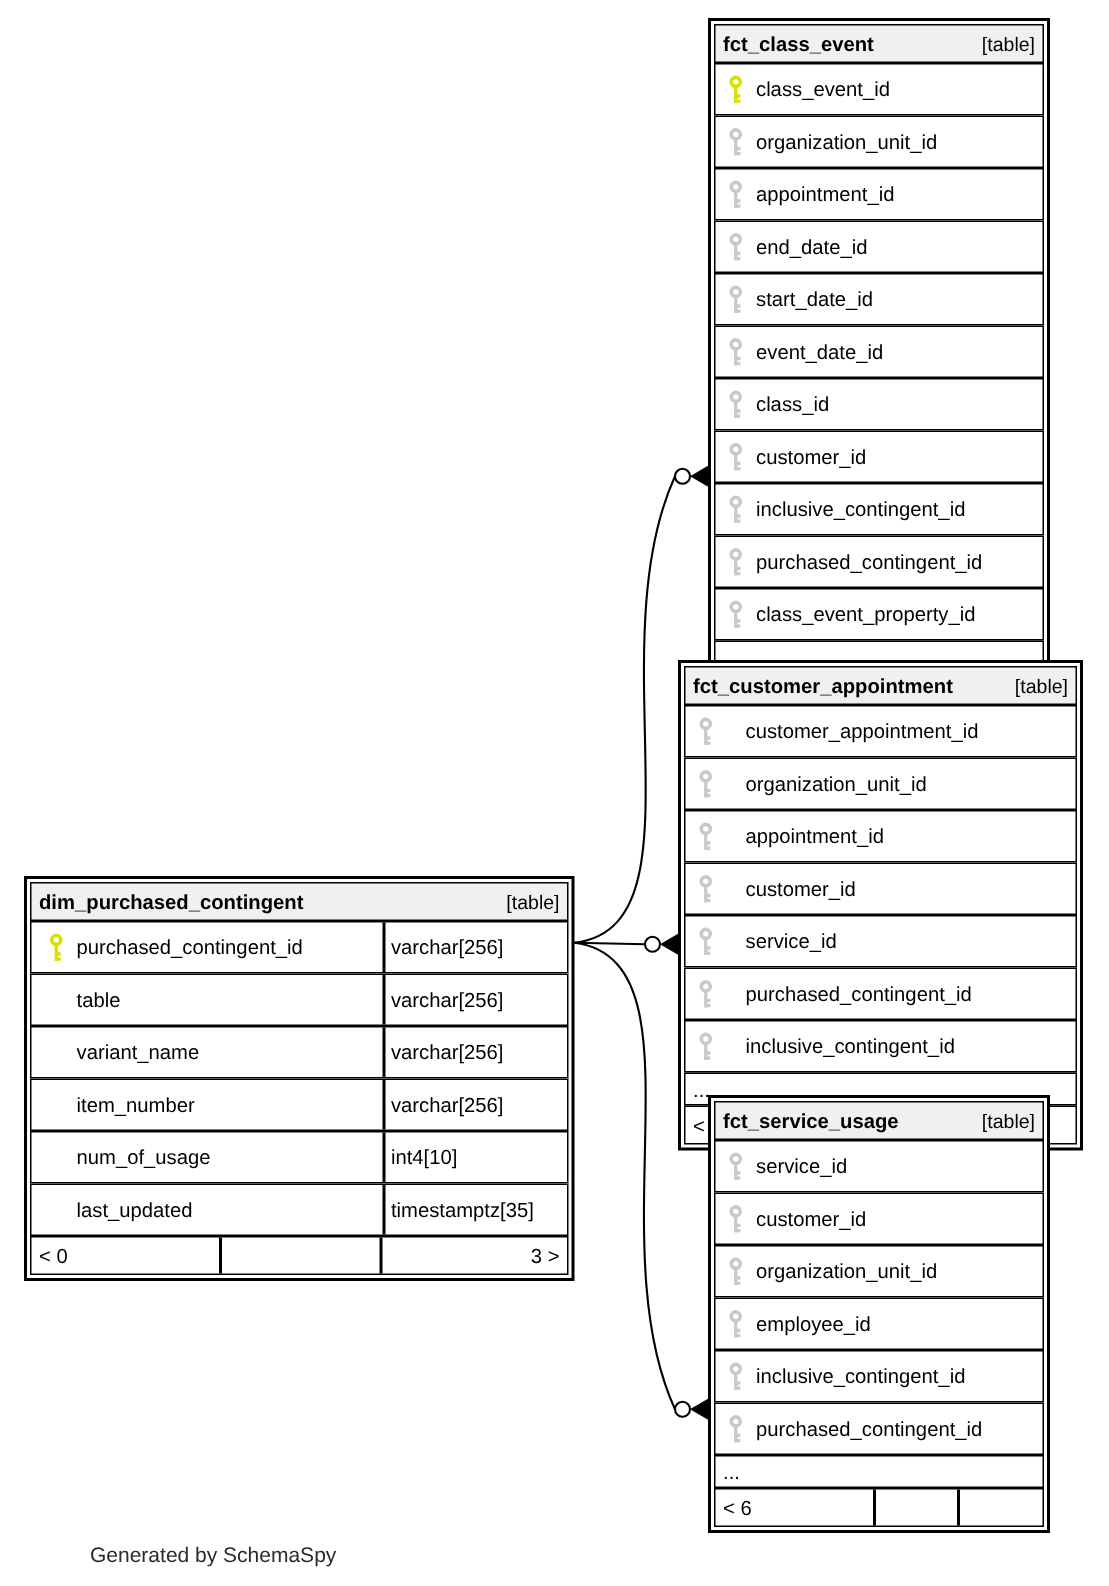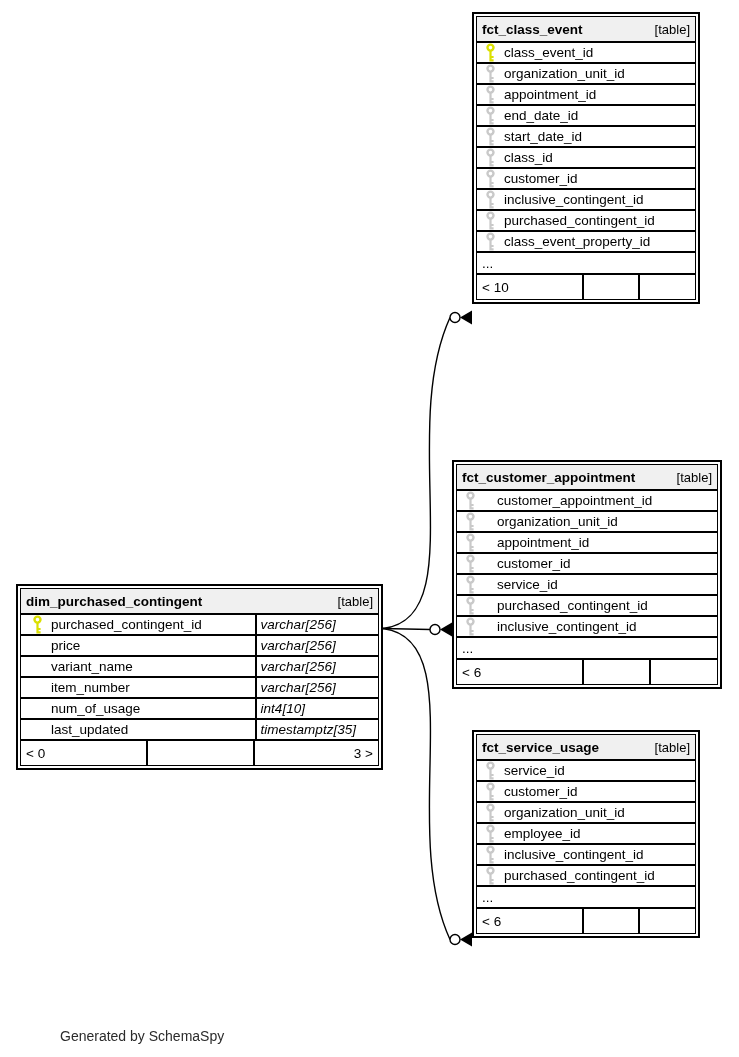--- a/index.html
+++ b/index.html
@@ -29,21 +29,21 @@
     display:flex;
     align-items:center;
     justify-content:space-between;
     padding:12px 5px;
   }
   .tb-name{font-weight:bold;}
   .tb-badge{font-weight:normal;font-size:13px;margin-left:33px;}
   .tb-row{
     box-sizing:border-box;
     border:1px solid #000;
-    height:21px;
+    height:35px;
     display:flex;
     align-items:center;
     padding-left:7px;
     background:#fff;
   }
   .tb-row + .tb-row, .tb-header + .tb-row, .tb-row + .tb-footer{margin-top:0;}
   .keyspace{width:12px;display:inline-flex;align-items:center;justify-content:center;flex:0 0 12px;}
   .colname{margin-left:8px;white-space:nowrap;}
   .t-appointment .colname{margin-left:21px;}
   .dots-row{
@@ -81,21 +81,20 @@
     height:100%;
     display:flex;align-items:center;
     padding-left:10px;
     border-right:2px solid #000;
   }
   .dim-type-cell{
     flex:1;
     display:flex;align-items:center;
     padding-left:4px;
     white-space:nowrap;
-    font-style:italic;
   }
   .edge-layer{position:absolute;left:0;top:0;pointer-events:none;}
   .note{
     position:absolute;
     left:20px;top:1028px;
     font-size:14px;
     color:#2b2b2b;
     margin-left:40px;
   }
 </style>
@@ -152,20 +151,29 @@
       </span>
     <span class="colname">start_date_id</span>
   </div>
   <div class="tb-row">
     <span class="keyspace">
         <svg width="11" height="20" viewBox="0 0 11 20">
           <circle cx="5.5" cy="4.6" r="3" fill="none" stroke="#c9c9c9" stroke-width="2.4"></circle>
           <path d="M5.5 7.6 V18.6 M5.5 14 H8.6 M5.5 17.4 H8.6" stroke="#c9c9c9" stroke-width="2.2" fill="none"></path>
         </svg>
       </span>
+    <span class="colname">event_date_id</span>
+  </div>
+  <div class="tb-row">
+    <span class="keyspace">
+        <svg width="11" height="20" viewBox="0 0 11 20">
+          <circle cx="5.5" cy="4.6" r="3" fill="none" stroke="#c9c9c9" stroke-width="2.4"></circle>
+          <path d="M5.5 7.6 V18.6 M5.5 14 H8.6 M5.5 17.4 H8.6" stroke="#c9c9c9" stroke-width="2.2" fill="none"></path>
+        </svg>
+      </span>
     <span class="colname">class_id</span>
   </div>
   <div class="tb-row">
     <span class="keyspace">
         <svg width="11" height="20" viewBox="0 0 11 20">
           <circle cx="5.5" cy="4.6" r="3" fill="none" stroke="#c9c9c9" stroke-width="2.4"></circle>
           <path d="M5.5 7.6 V18.6 M5.5 14 H8.6 M5.5 17.4 H8.6" stroke="#c9c9c9" stroke-width="2.2" fill="none"></path>
         </svg>
       </span>
     <span class="colname">customer_id</span>
@@ -200,21 +208,21 @@
   <div class="dots-row">
       <span>...</span>
     </div>
   <div class="tb-footer">
     <div class="fcell fct-f1">&lt; 10</div>
     <div class="fcell fct-f2 div"></div>
     <div class="fcell fct-f3 div"></div>
   </div>
 </div>
 
-<div class="table-box t-appointment" style="left:452px;top:460px;width:270px;">
+<div class="table-box t-appointment" style="left:452px;top:440px;width:270px;">
   <div class="tb-header">
     <span class="tb-name">fct_customer_appointment</span>
     <span class="tb-badge">[table]</span>
   </div>
   <div class="tb-row">
     <span class="keyspace">
         <svg width="11" height="20" viewBox="0 0 11 20">
           <circle cx="5.5" cy="4.6" r="3" fill="none" stroke="#c9c9c9" stroke-width="2.4"></circle>
           <path d="M5.5 7.6 V18.6 M5.5 14 H8.6 M5.5 17.4 H8.6" stroke="#c9c9c9" stroke-width="2.2" fill="none"></path>
         </svg>
@@ -367,21 +375,21 @@
             <path d="M5.5 7.6 V18.6 M5.5 14 H8.6 M5.5 17.4 H8.6" stroke="#dbe000" stroke-width="2.2" fill="none"></path>
           </svg>
         </span>
       <span class="colname">purchased_contingent_id</span>
     </div>
     <div class="dim-type-cell">varchar[256]</div>
   </div>
   <div class="tb-row dim-row">
     <div class="dim-name-cell">
       <span class="keyspace"></span>
-      <span class="colname">price</span>
+      <span class="colname">table</span>
     </div>
     <div class="dim-type-cell">varchar[256]</div>
   </div>
   <div class="tb-row dim-row">
     <div class="dim-name-cell">
       <span class="keyspace"></span>
       <span class="colname">variant_name</span>
     </div>
     <div class="dim-type-cell">varchar[256]</div>
   </div>

